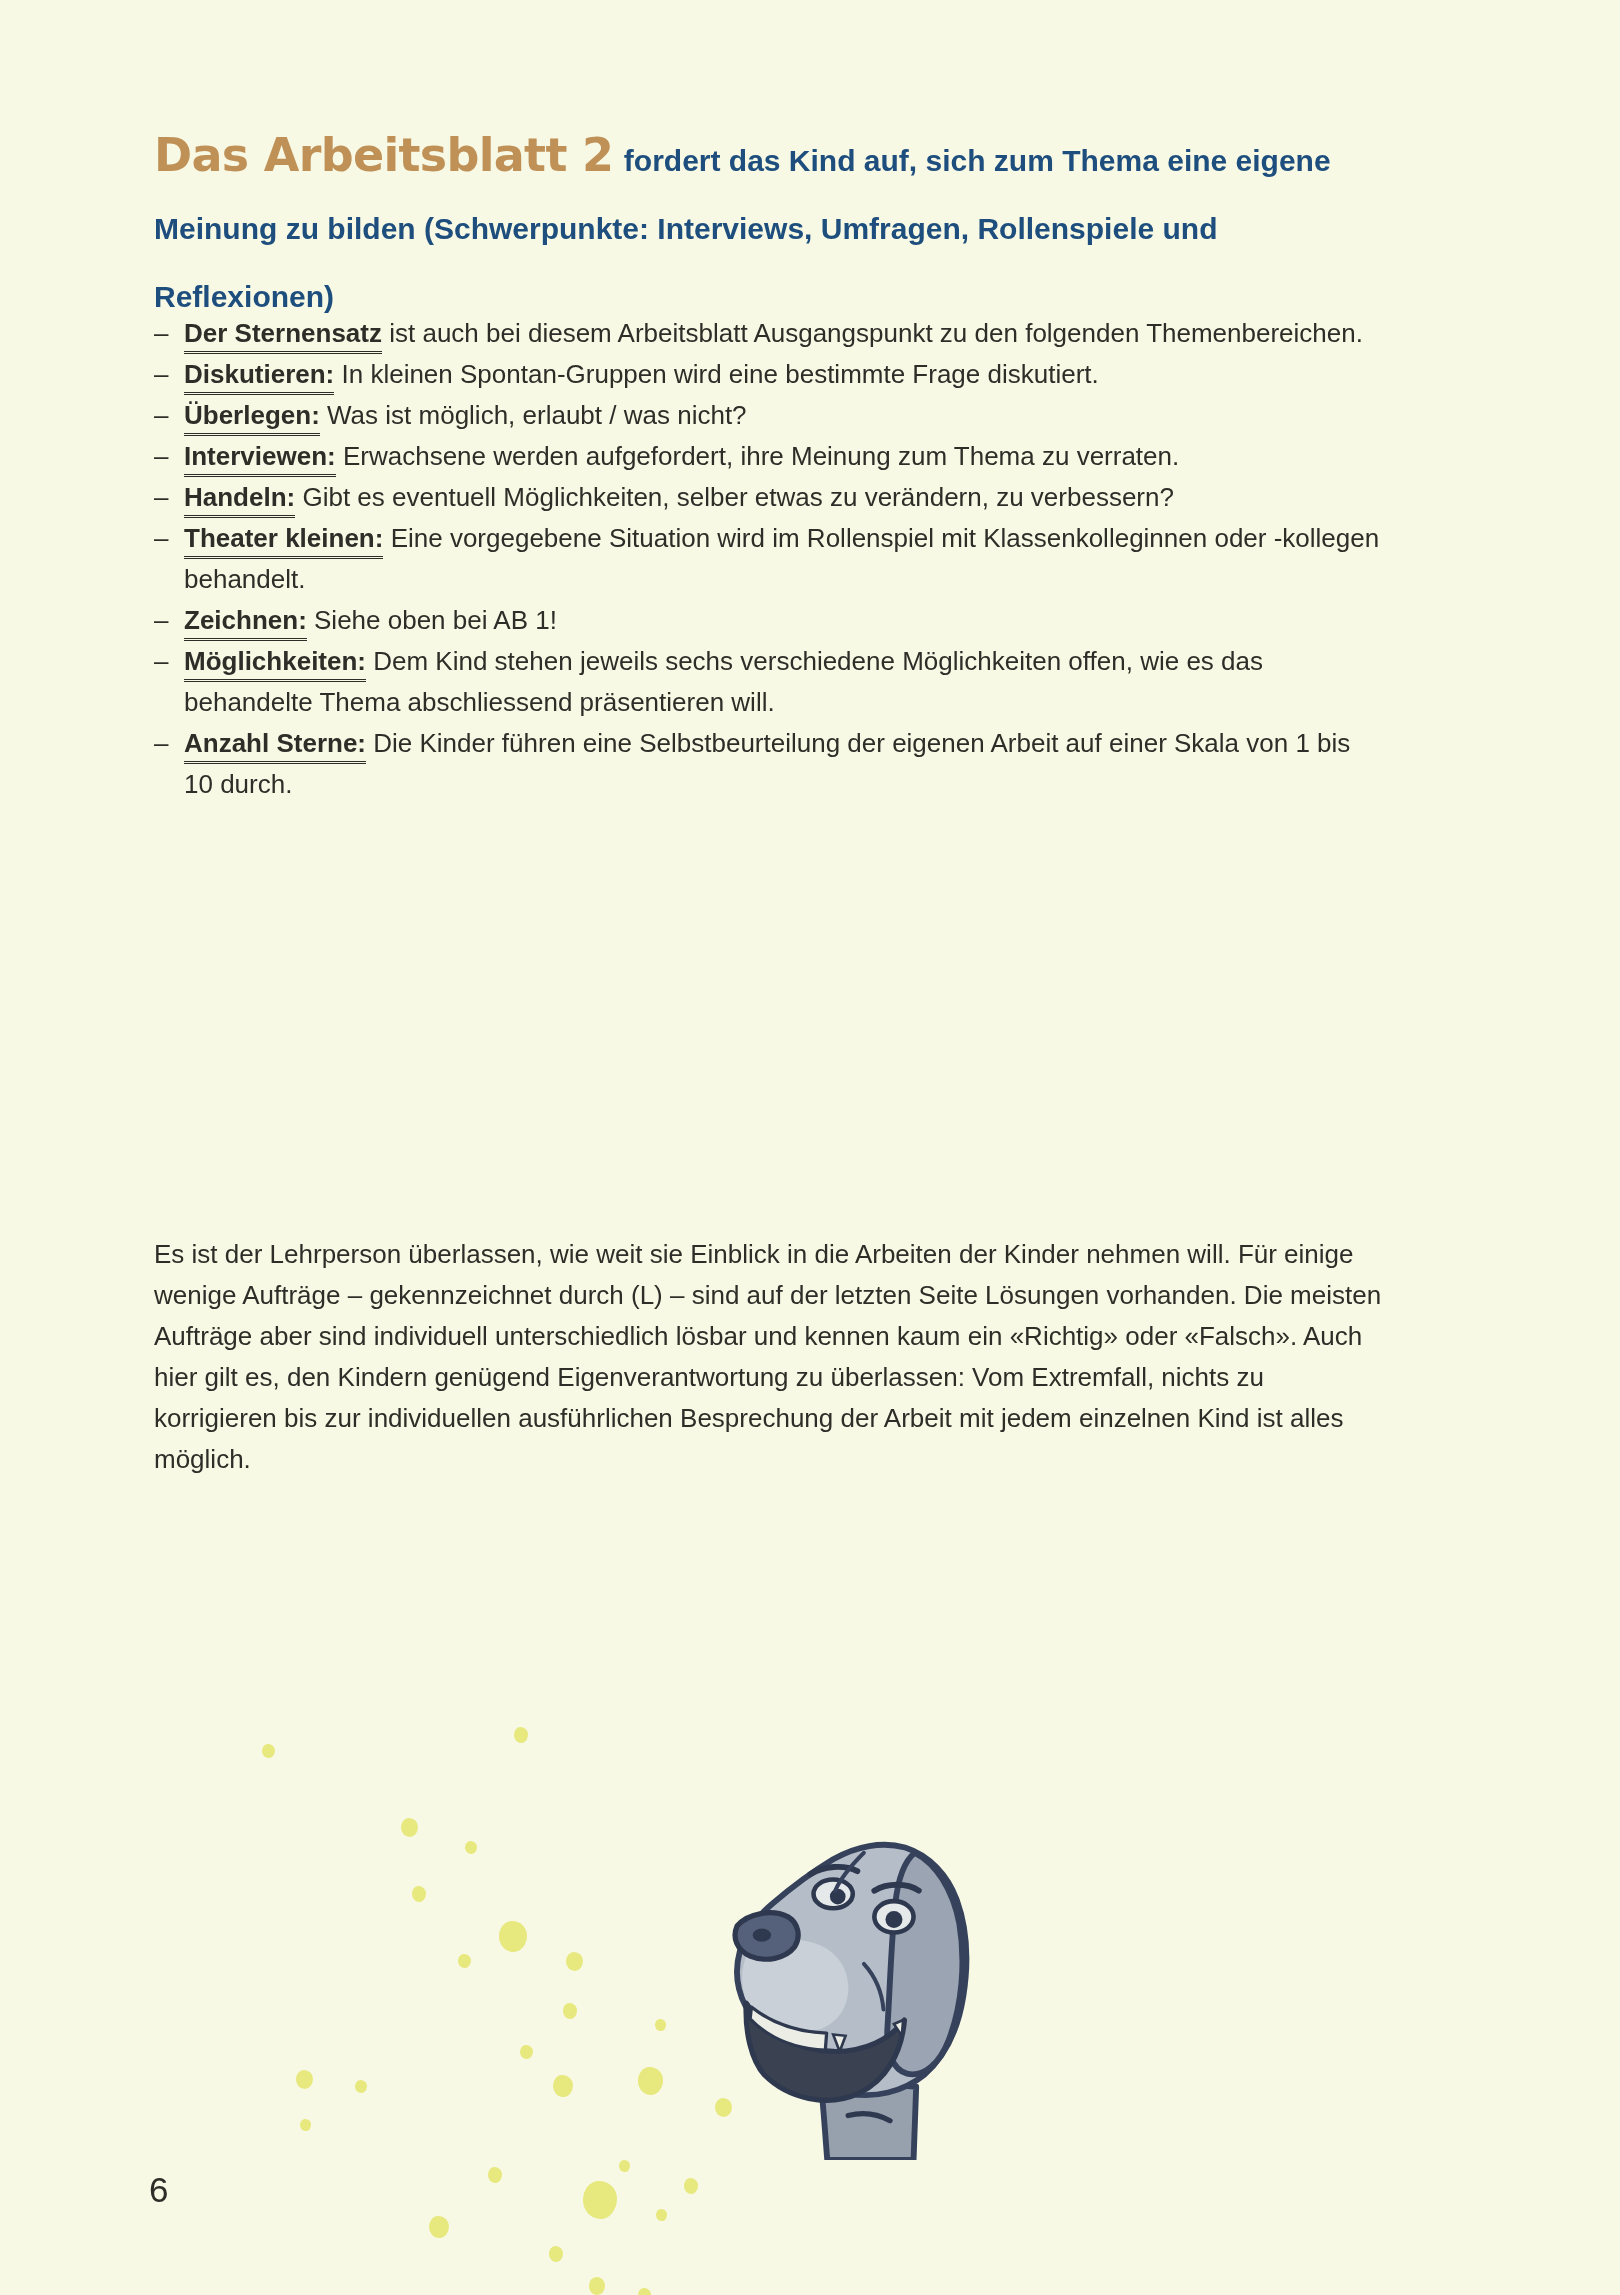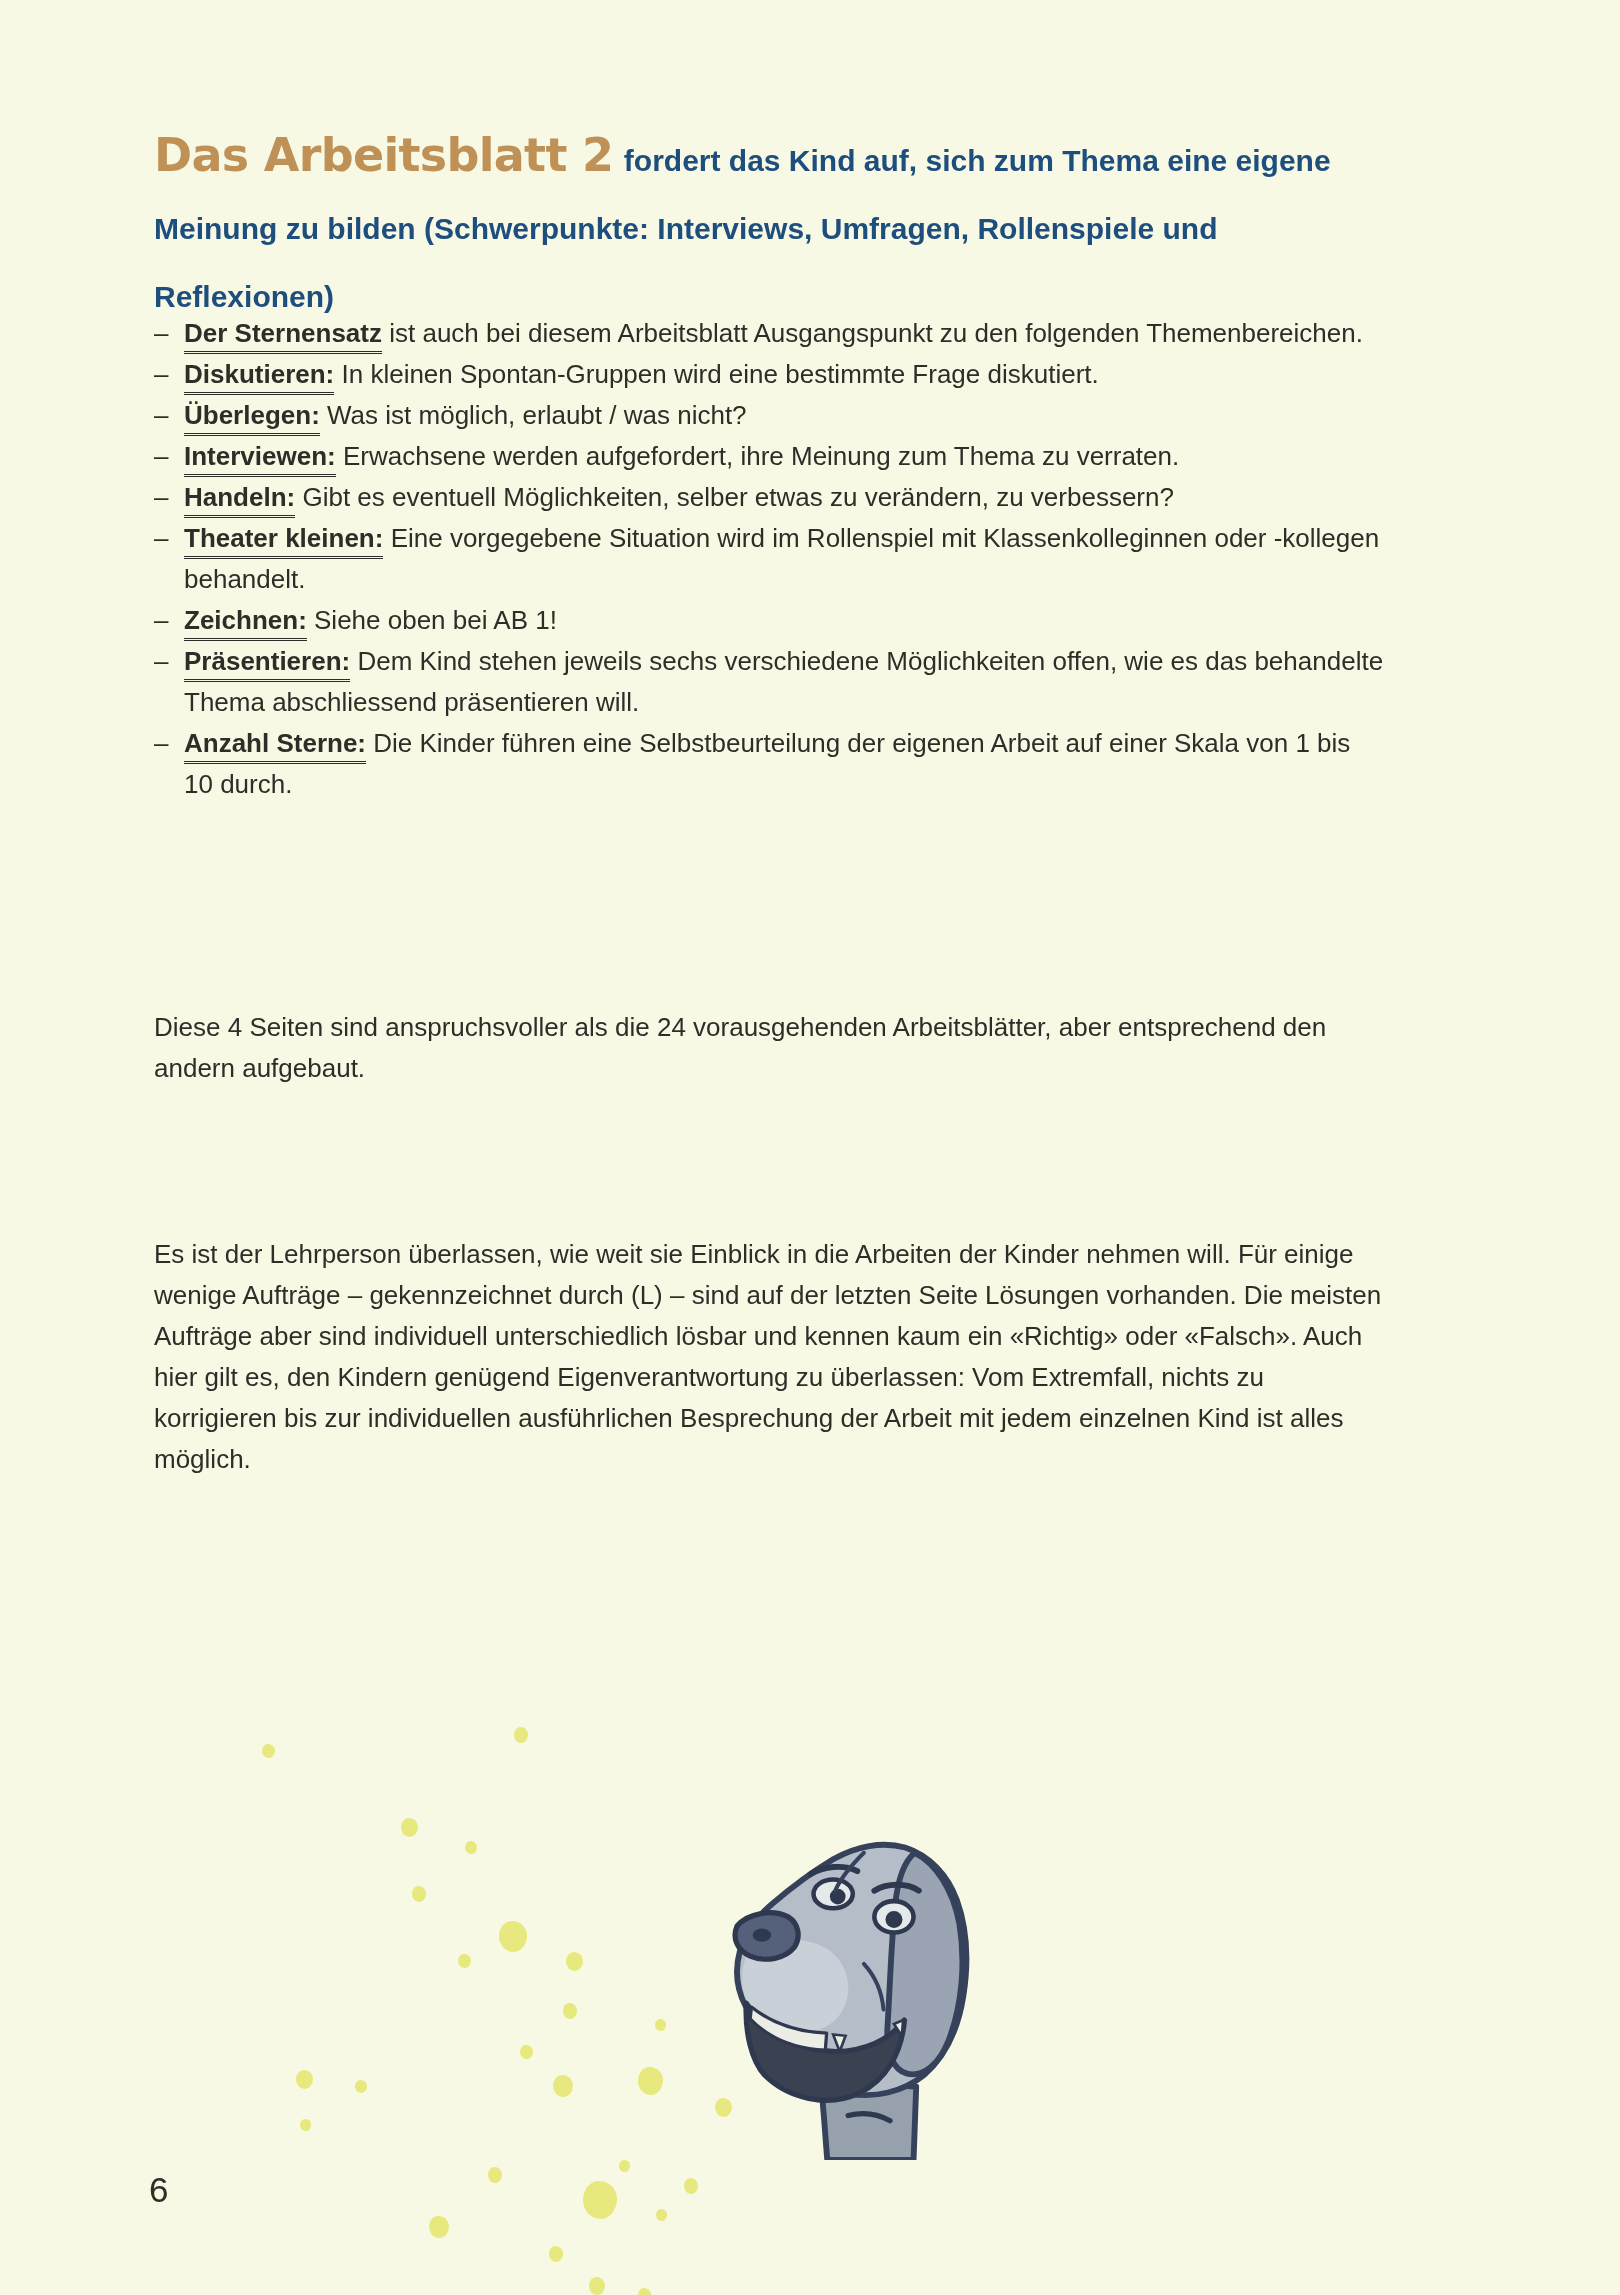--- a/index.html
+++ b/index.html
@@ -97,29 +97,28 @@
       <div class="li">
         <span class="dash">–</span>
         <div class="li-body"><span class="term">Theater kleinen:</span><span> Eine vorgegebene Situation wird im Rollenspiel mit Klassenkolleginnen oder -kollegen behandelt.</span></div>
       </div>
       <div class="li">
         <span class="dash">–</span>
         <div class="li-body"><span class="term">Zeichnen:</span><span> Siehe oben bei AB 1!</span></div>
       </div>
       <div class="li">
         <span class="dash">–</span>
-        <div class="li-body"><span class="term">Präsentieren:</span><span> Dem Kind stehen jeweils sechs verschiedene Möglichkeiten offen, wie es das behandelte Thema abschliessend präsentieren will.</span></div>
+        <div class="li-body"><span class="term">Möglichkeiten:</span><span> Dem Kind stehen jeweils sechs verschiedene Möglichkeiten offen, wie es das behandelte Thema abschliessend präsentieren will.</span></div>
       </div>
       <div class="li">
         <span class="dash">–</span>
         <div class="li-body"><span class="term">Anzahl Sterne:</span><span> Die Kinder führen eine Selbstbeurteilung der eigenen Arbeit auf einer Skala von 1 bis 10 durch.</span></div>
       </div>
     </div>
 
-  <div class="para p2">Diese 4 Seiten sind anspruchsvoller als die 24 vorausgehenden Arbeitsblätter, aber entsprechend den andern aufgebaut.</div>
 
   <div class="para p3">Es ist der Lehrperson überlassen, wie weit sie Einblick in die Arbeiten der Kinder nehmen will. Für einige wenige Aufträge – gekennzeichnet durch (L) – sind auf der letzten Seite Lösungen vorhanden. Die meisten Aufträge aber sind individuell unterschiedlich lösbar und kennen kaum ein «Richtig» oder «Falsch». Auch hier gilt es, den Kindern genügend Eigenverantwortung zu überlassen: Vom Extremfall, nichts zu korrigieren bis zur individuellen ausführlichen Besprechung der Arbeit mit jedem einzelnen Kind ist alles möglich.</div>
 
   <div class="dots">
       <div class="dot" style="left: 262px; top: 1744px; width: 13px; height: 14.4px;"></div>
       <div class="dot" style="left: 514px; top: 1727px; width: 14.4px; height: 16.4px;"></div>
       <div class="dot" style="left: 401px; top: 1818px; width: 17px; height: 19px;"></div>
       <div class="dot" style="left: 465px; top: 1841px; width: 11.8px; height: 13px;"></div>
       <div class="dot" style="left: 412px; top: 1886px; width: 14.4px; height: 16.4px;"></div>
       <div class="dot" style="left: 499px; top: 1921px; width: 27.5px; height: 31px;"></div>

